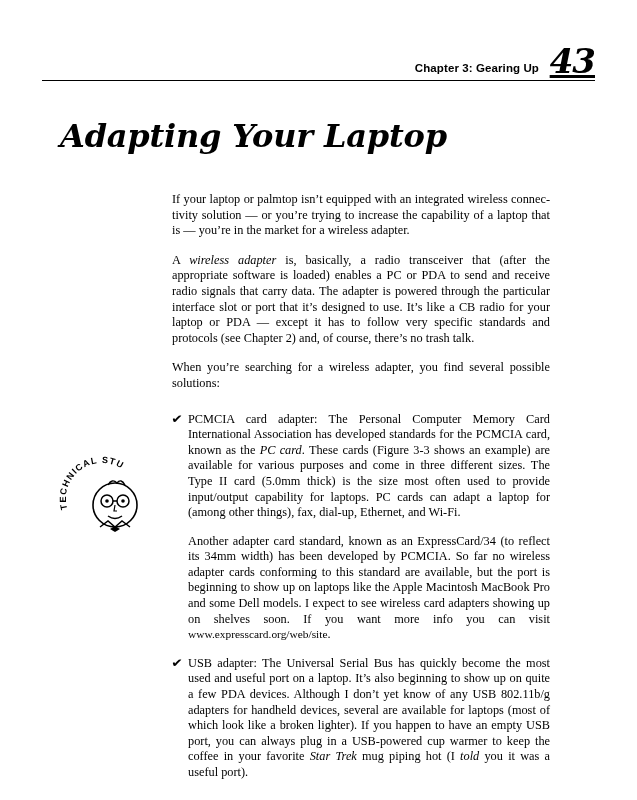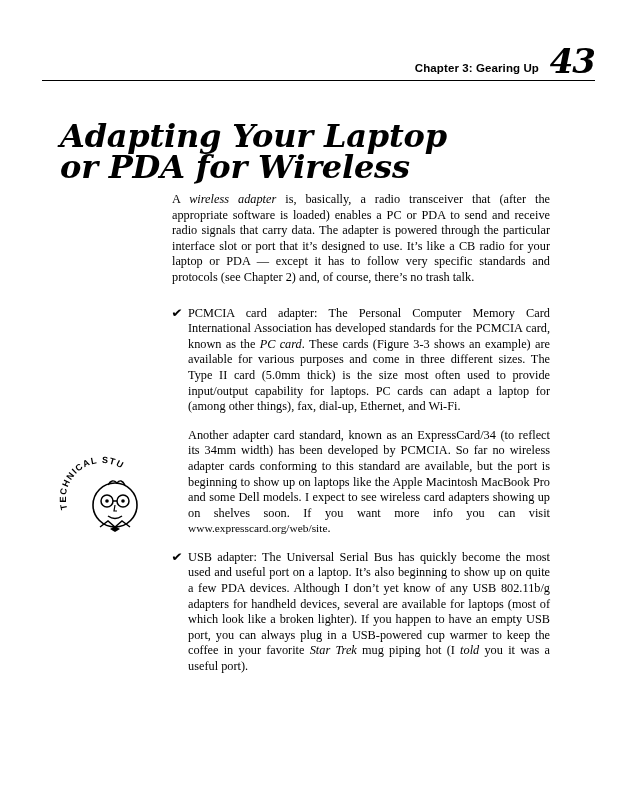--- a/index.html
+++ b/index.html
@@ -51,20 +51,21 @@
   .folio {
     position: absolute;
     right: 0px;
     top: -12px;
     font-family: "DejaVu Serif", serif;
     font-style: italic;
     font-weight: bold;
     font-size: 34px;
     line-height: 34px;
     letter-spacing: -1px;
+    text-decoration: underline;
   }
 
   
   .chapter-title {
     position: absolute;
     top: 100px;
     left: 60px;
     width: 470px;
     font-family: "DejaVu Serif", serif;
     font-style: italic;
@@ -141,21 +142,20 @@
 <div class="page">
 
   <div class="header">
     <div class="header-rule"></div>
     <div class="chapter-label">Chapter 3: Gearing Up</div>
     <div class="folio">43</div>
   </div>
 
   <h1 class="chapter-title">
     <span class="line">Adapting Your Laptop</span>
-    <span class="line">or PDA for Wireless</span>
   </h1>
 
   <div class="tech-icon">
     <svg width="92" height="92" viewBox="0 0 92 92" xmlns="http://www.w3.org/2000/svg">
       <defs>
         <path id="arcpath" d="M 10,56 A 36,36 0 0 1 64,14" fill="none"></path>
       </defs>
 
       <text font-family="Liberation Sans, sans-serif" font-size="9" font-weight="bold" letter-spacing="1.2">
         <textPath href="#arcpath" startOffset="2">TECHNICAL STUFF</textPath>
@@ -174,23 +174,25 @@
       <path d="M 57,50 l -1,6 l 3,0" fill="none" stroke="#000" stroke-width="1.2"></path>
       <path d="M 50,61 q 7,5 14,0" fill="none" stroke="#000" stroke-width="1.4"></path>
 
       <path d="M 42,72 l 8,-6 l 7,6 l 7,-6 l 8,6" fill="none" stroke="#000" stroke-width="1.4"></path>
       <path d="M 52,74 l 5,-3 l 5,3 l -5,3 z" fill="#000"></path>
     </svg>
   </div>
 
   <div class="body-col">
 
+    <p class="para">If your laptop or palmtop isn’t equipped with an integrated wireless connec-tivity solution — or you’re trying to increase the capability of a laptop that is — you’re in the market for a wireless adapter.</p>
 
     <p class="para"><span>A </span><span class="it">wireless adapter</span><span> is, basically, a radio transceiver that (after the appropriate software is loaded) enables a PC or PDA to send and receive radio signals that carry data. The adapter is powered through the particular interface slot or port that it’s designed to use. It’s like a CB radio for your laptop or PDA — except it has to follow very specific standards and protocols (see Chapter 2) and, of course, there’s no trash talk.</span></p>
 
+    <p class="para">When you’re searching for a wireless adapter, you find several possible solutions:</p>
 
     <div class="bullets">
 
       <div class="bullet-item">
         <span class="bullet-marker">✔</span>
         <p><span class="bd">PCMCIA card adapter:</span><span> The Personal Computer Memory Card International Association has developed standards for the PCMCIA card, known as the </span><span class="it">PC card</span><span>. These cards (Figure 3-3 shows an example) are available for various purposes and come in three different sizes. The Type II card (5.0mm thick) is the size most often used to provide input/output capability for laptops. PC cards can adapt a laptop for (among other things), fax, dial-up, Ethernet, and Wi-Fi.</span></p>
         <p><span>Another adapter card standard, known as an ExpressCard/34 (to reflect its 34mm width) has been developed by PCMCIA. So far no wireless adapter cards conforming to this standard are available, but the port is beginning to show up on laptops like the Apple Macintosh MacBook Pro and some Dell models. I expect to see wireless card adapters showing up on shelves soon. If you want more info you can visit </span><span class="mono">www.expresscard.org/web/site</span><span>.</span></p>
       </div>
 
       <div class="bullet-item">

